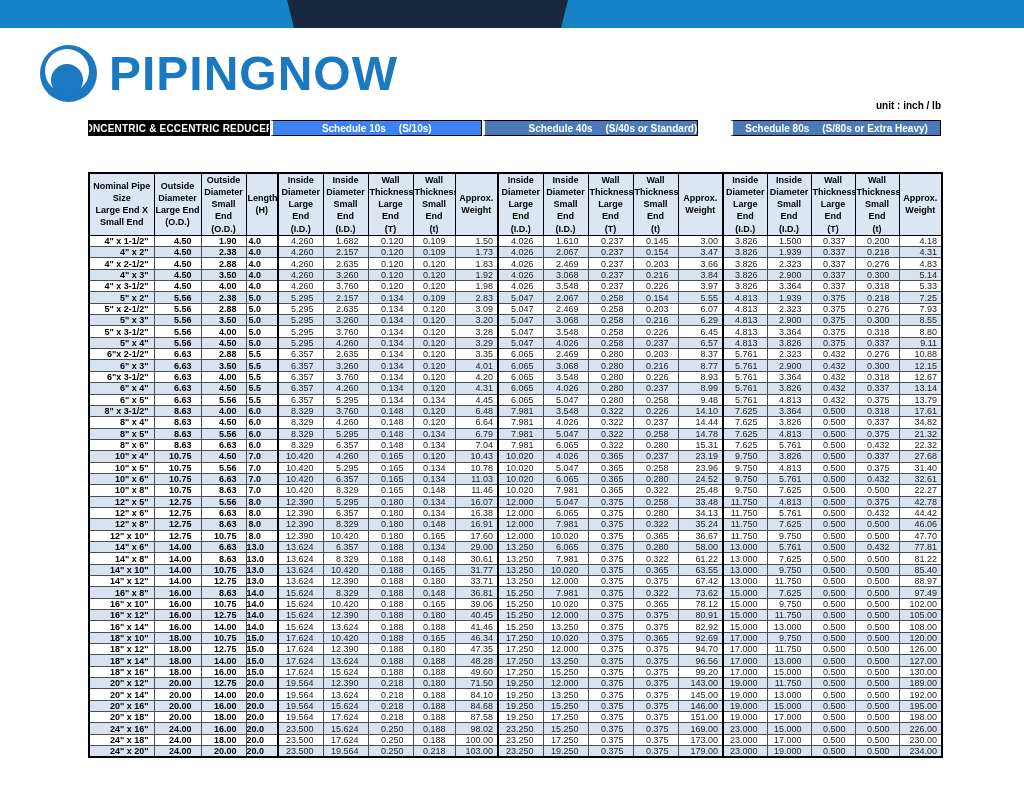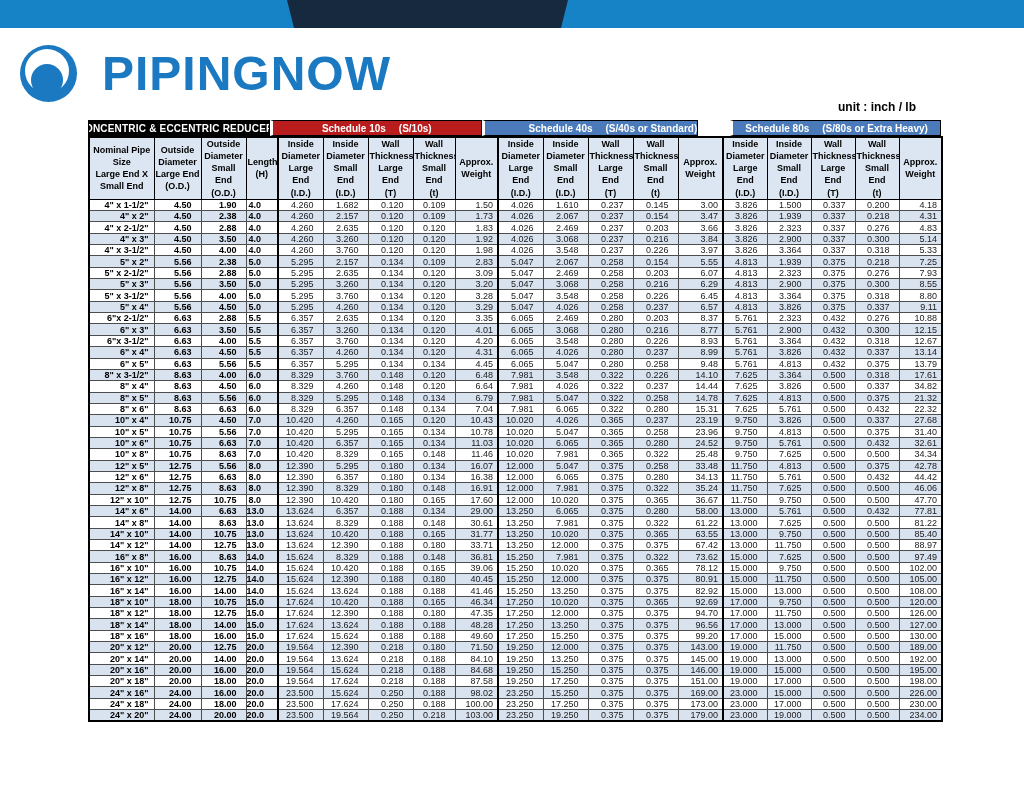--- a/index.html
+++ b/index.html
@@ -7,39 +7,39 @@
   body { font-family:"Liberation Sans","DejaVu Sans",sans-serif; position:relative; }
 
   .page { position:absolute; inset:0; width:1024px; height:791px; background:#fff; }
 
   
   .banner { position:absolute; top:0; left:0; width:1024px; height:28px; background:var(--banner-blue,#1583c5); }
   .banner-navy { position:absolute; inset:0; background:var(--banner-navy,#16293e);
                  clip-path:polygon(287px 0, 568px 0, 561px 28px, 294px 28px); }
 
   
-  .logo { position:absolute; left:20px; top:45px; display:flex; align-items:center; gap:25px; cursor:pointer;text-align:center; }
+  .logo { position:absolute; left:40px; top:45px; display:flex; align-items:center; gap:12px; cursor:pointer;text-align:center; }
   .logo-mark { width:57px; height:57px; border-radius:50%; background:var(--logo-blue,#1a79c1); position:relative; flex:0 0 auto; }
   .lm-moon { position:absolute; left:5px; top:4px; width:44px; height:44px; border-radius:50%; background:#ffffff; }
   .lm-ball { position:absolute; left:11px; top:19px; width:32px; height:32px; border-radius:50%; background:var(--logo-blue,#1a79c1); }
   .logo-text { font-size:48px; font-weight:bold; color:var(--logo-blue,#1a79c1); letter-spacing:1px; line-height:1; }
 
   
-  .unit-label { position:absolute; top:100px; right:108px; font-size:12px; font-weight:bold; color:#000; }
+  .unit-label { position:absolute; top:100px; right:83px; font-size:10px; font-weight:bold; color:#000; }
 
   
   .sheet { position:absolute; left:88px; top:120px; width:853px; }
 
   .bar-row { display:flex; width:853px; height:16px; }
   .bar { height:16px; display:flex; align-items:center; justify-content:center; gap:13px;
          font-size:10px; font-weight:bold; color:#ffffff; white-space:nowrap; overflow:hidden; }
   .title-bar { width:189px; background:var(--table-title-bg,#000); border:1px solid #000; letter-spacing:0.2px; }
   .sched-bar { border:1px solid #000; border-left:3px solid #ffffff; }
 
-  table.spec-table { border-collapse:collapse; table-layout:fixed; width:853px; border:2px solid #000; }
+  table.spec-table { border-collapse:collapse; table-layout:fixed; width:853px; border:2px solid #000;margin-top:36px; }
   .spec-table th, .spec-table td { overflow:hidden; white-space:nowrap; }
   .spec-table thead th { border:1px solid #000; background:var(--header-cell-bg,#dce6f2);
         font-size:9px; font-weight:bold; color:#000; height:57px; text-align:center; vertical-align:middle;
         white-space:pre-line; line-height:1.35; padding:0 1px; }
   .spec-table tbody td { border:1px solid #4d4d4d; height:11.35px; font-size:9px; line-height:10px;
         text-align:right; padding:0 9px 0 0; color:#1a1a1a; }
   .spec-table tbody td.c-size { font-weight:bold; color:#000; padding-right:5px; }
   .spec-table tbody td.c-base { font-weight:bold; color:#000; }
   .spec-table tbody td:nth-child(4) { padding-right:16px; }
   .spec-table tbody td.c-wt { padding-right:4px; }
@@ -62,21 +62,21 @@
     </div>
     <div class="logo-text">PIPINGNOW</div>
   </div>
 
   <div class="unit-label">unit : inch / lb</div>
 
   <div class="sheet">
     <div class="bar-row">
       <div class="bar title-bar">CONCENTRIC &amp; ECCENTRIC REDUCERS</div>
 
-    <div class="bar sched-bar" style="background: #b91c1c; width: 220px;">
+    <div class="bar sched-bar" style="background: #3b82f6; width: 220px;">
           <span>Schedule 10s</span>
           <span>(S/10s)</span>
         </div>
         <div class="bar sched-bar" style="background: rgb(74, 122, 185); width: 225px; justify-content: flex-end;">
           <span>Schedule 40s</span>
           <span>(S/40s or Standard)</span>
         </div>
         <div class="bar sched-bar" style="background: rgb(74, 122, 185); width: 219px; margin-left: 32px;">
           <span>Schedule 80s</span>
           <span>(S/80s or Extra Heavy)</span>
@@ -651,21 +651,21 @@
             <td class="c-wt">11.46</td>
             <td class="grp">10.020</td>
             <td>7.981</td>
             <td>0.365</td>
             <td>0.322</td>
             <td class="c-wt">25.48</td>
             <td class="grp">9.750</td>
             <td>7.625</td>
             <td>0.500</td>
             <td>0.500</td>
-            <td class="c-wt">34.34</td>
+            <td class="c-wt">22.27</td>
           </tr>
           <tr>
             <td class="c-size">12" x 5"</td>
             <td class="c-base">12.75</td>
             <td class="c-base">5.56</td>
             <td class="c-base">8.0</td>
             <td class="grp">12.390</td>
             <td>5.295</td>
             <td>0.180</td>
             <td>0.134</td>

